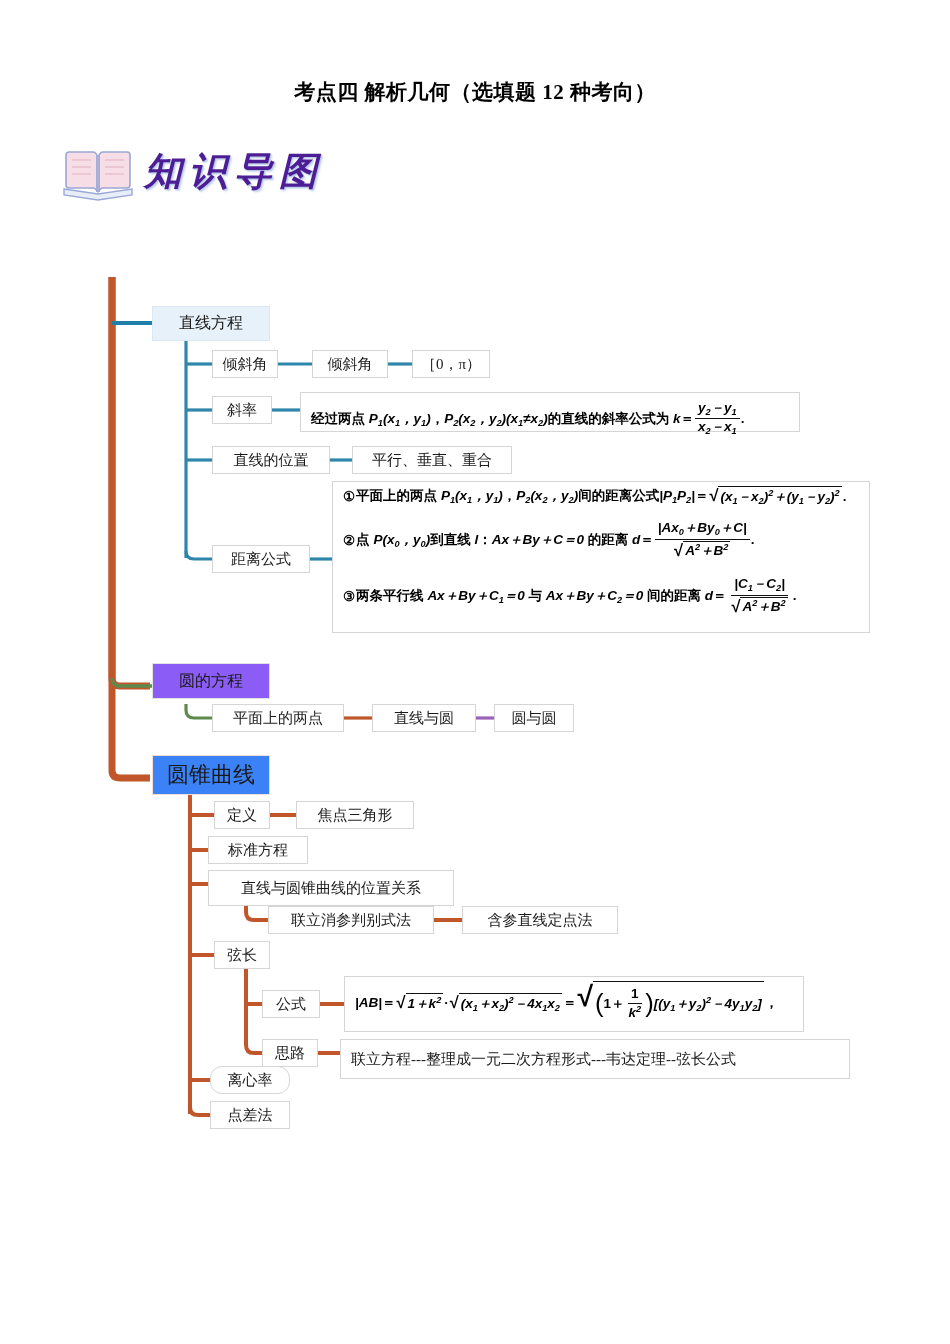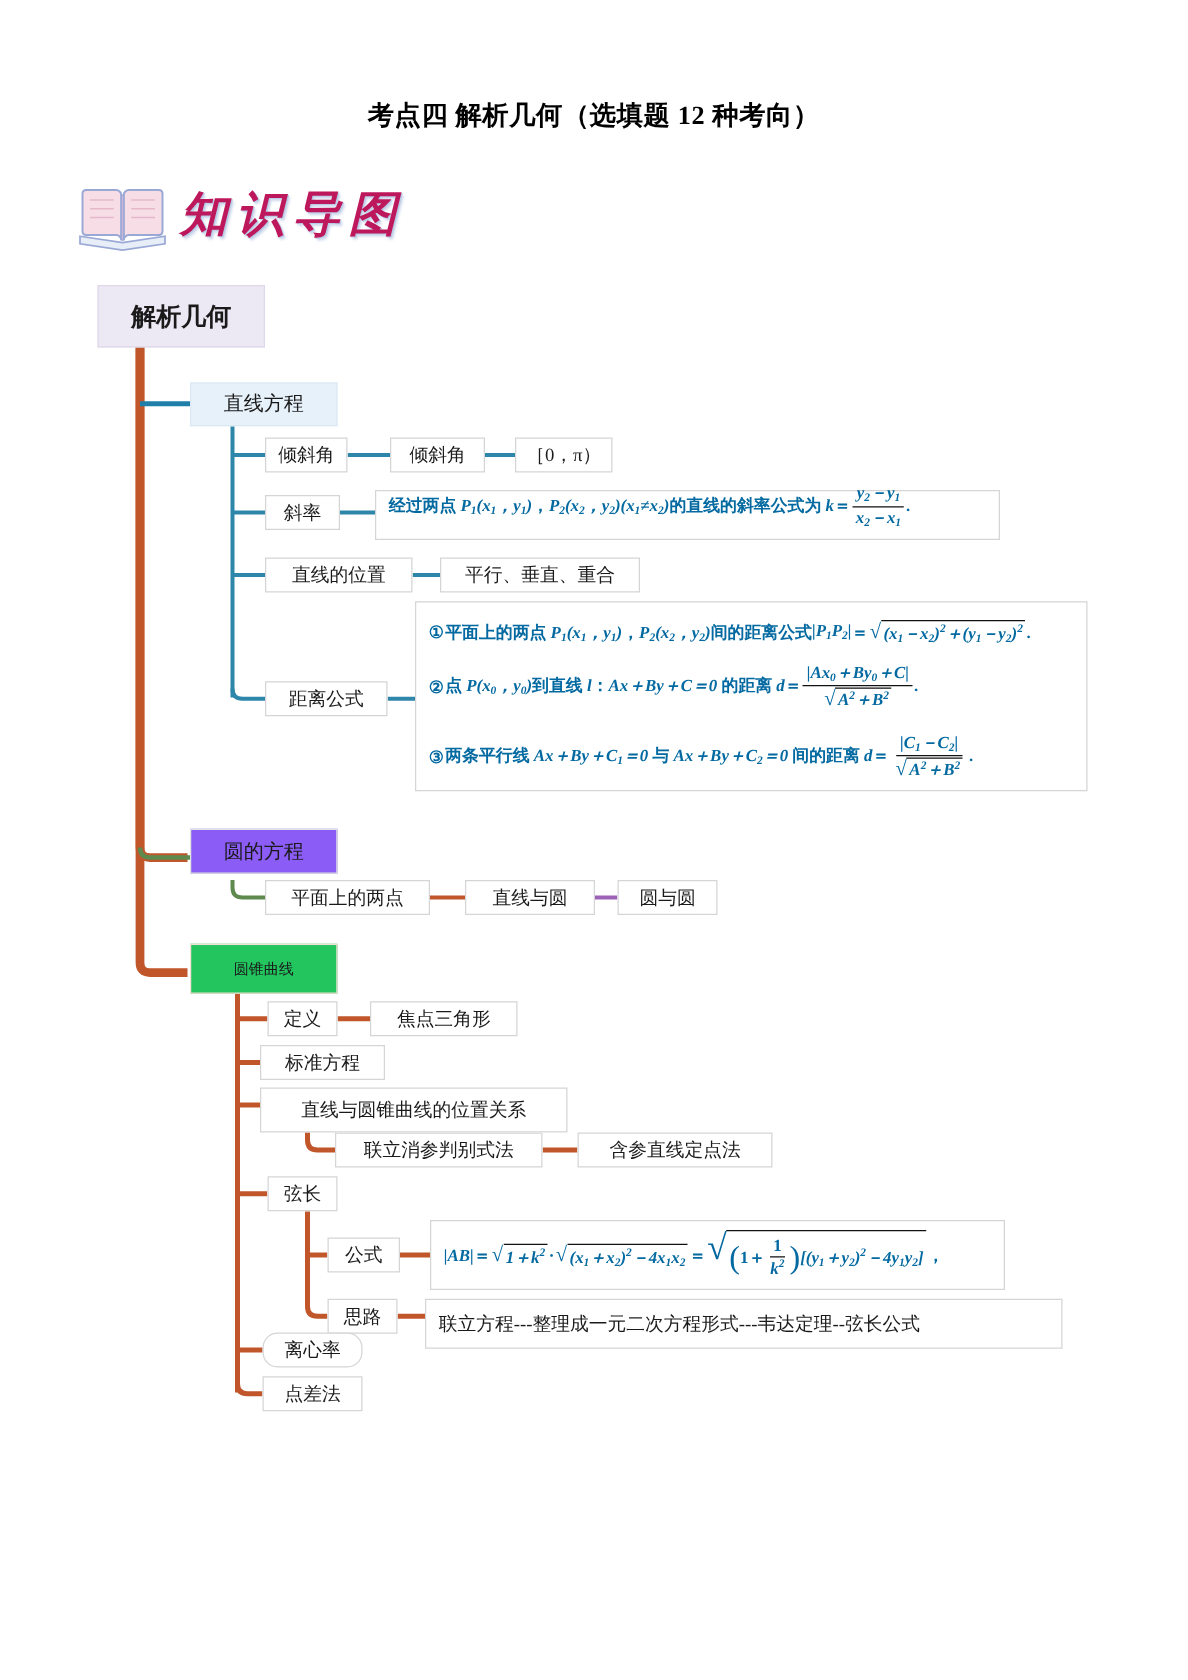--- a/index.html
+++ b/index.html
@@ -37,21 +37,21 @@
   }
   .book-icon { position: absolute; left: 0; top: 2px; width: 72px; height: 56px; }
   .calli {
     position: absolute;
     left: 82px;
     top: 0px;
     font-family: "DejaVu Serif", "Liberation Serif", serif;
     font-size: 38px;
     font-weight: bold;
     font-style: italic;
-    color: #be185d;
+    color: #4c1d95;
     letter-spacing: 7px;
     text-shadow: 1px 1px 0 #b9cbe8, 2px 2px 2px rgba(120,150,200,0.35);
     white-space: nowrap;
     line-height: 56px;
   }
 
   
   .map { position: absolute; top: 0; left: 0; width: 950px; height: 1344px; }
   .map svg.wires { position: absolute; top: 0; left: 0; width: 950px; height: 1344px; }
 
@@ -69,35 +69,35 @@
   }
   .node.root {
     background: #ece8f4;
     border: 1px solid #ded8ea;
     font-weight: bold;
     font-size: 20px;
     font-family: "Liberation Sans", "DejaVu Sans", sans-serif;
   }
   .node.l1-line   { background: #e7f1fa; border-color: #dbe7f3; font-size: 16px; }
   .node.l1-circle { background: #8b5cf6; border-color: #e0e6df; font-size: 16px; }
-  .node.l1-conic  { background: #22c55e; border-color: #f4ded5; font-size: 12px; }
+  .node.l1-conic  { background: #3b82f6; border-color: #f4ded5; font-size: 22px; }
   .node.l2 { font-size: 15px; }
   .node.l3 { font-size: 15px; }
   .node.wide { justify-content: flex-start; }
 
   
   .fbox {
     position: absolute;
     border: 1px solid #d5d5d5;
     background: #fff;
-    font-family: Liberation Serif, serif;
-    color: #0369a1;
+    font-family: Liberation Sans, sans-serif;
+    color: #000000;
     display: flex;
     flex-direction: column;
-    justify-content: flex-end;
+    justify-content: flex-start;
     padding: 4px 10px;
   }
   .frow { display: flex; align-items: center; white-space: nowrap; font-size: 13.5px; font-weight: bold; }
   .frow + .frow { margin-top: 11px; }
   i.v { font-style: italic; }
   .num { font-weight: bold; margin-right: 1px; }
   sub { font-size: 0.68em; vertical-align: -0.28em; }
   sup { font-size: 0.68em; vertical-align: 0.55em; }
 
   .frac { display: inline-flex; flex-direction: column; align-items: center; vertical-align: middle;
@@ -174,21 +174,20 @@
 
     <path d="M246 897 L246 912 Q246 920 254 920 L268 920" fill="none" stroke="#c0562a" stroke-width="4"></path>
     <path d="M434 920 L462 920" fill="none" stroke="#c0562a" stroke-width="4"></path>
 
     <path d="M246 969 L246 1045 Q246 1053 254 1053 L262 1053" fill="none" stroke="#c0562a" stroke-width="4"></path>
     <path d="M246 1004 L262 1004" fill="none" stroke="#c0562a" stroke-width="4"></path>
     <path d="M320 1004 L344 1004" fill="none" stroke="#c0562a" stroke-width="4"></path>
     <path d="M318 1053 L340 1053" fill="none" stroke="#c0562a" stroke-width="4"></path>
   </svg>
 
-  <div class="node root" style="left:78px; top:228px; width:134px; height:50px;">解析几何</div>
 
   <div class="node l1-line" style="left:152px; top:306px; width:118px; height:35px;">直线方程</div>
 
   <div class="node l2" style="left:212px; top:350px; width:66px; height:28px;">倾斜角</div>
   <div class="node l3" style="left:312px; top:350px; width:76px; height:28px;">倾斜角</div>
   <div class="node l3" style="left:412px; top:350px; width:78px; height:28px;">［0，π）</div>
 
   <div class="node l2" style="left:212px; top:396px; width:60px; height:28px;">斜率</div>
 
   <div class="fbox" style="left:300px; top:392px; width:500px; height:40px;">

